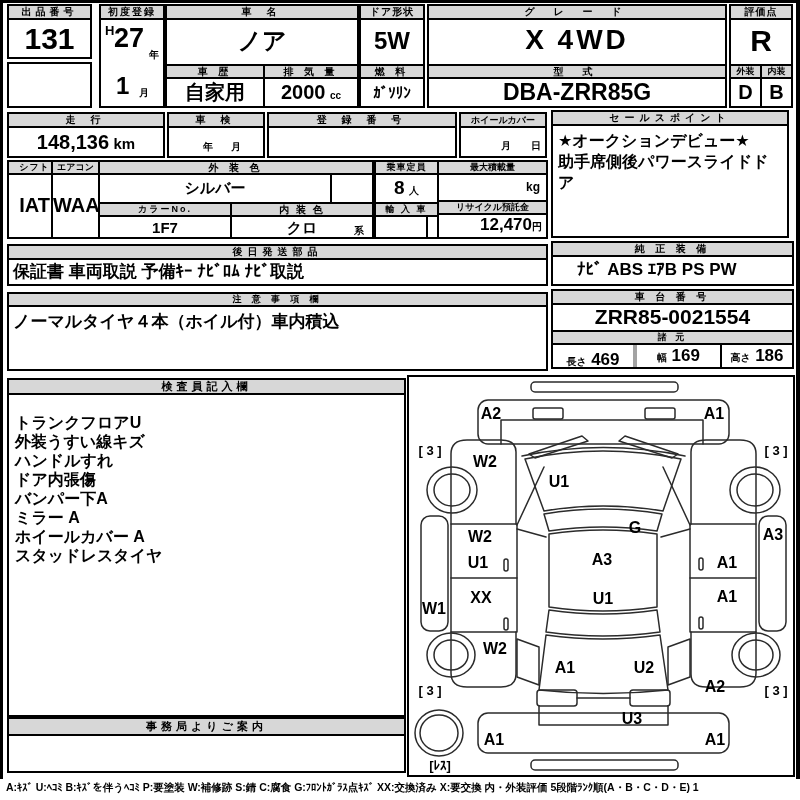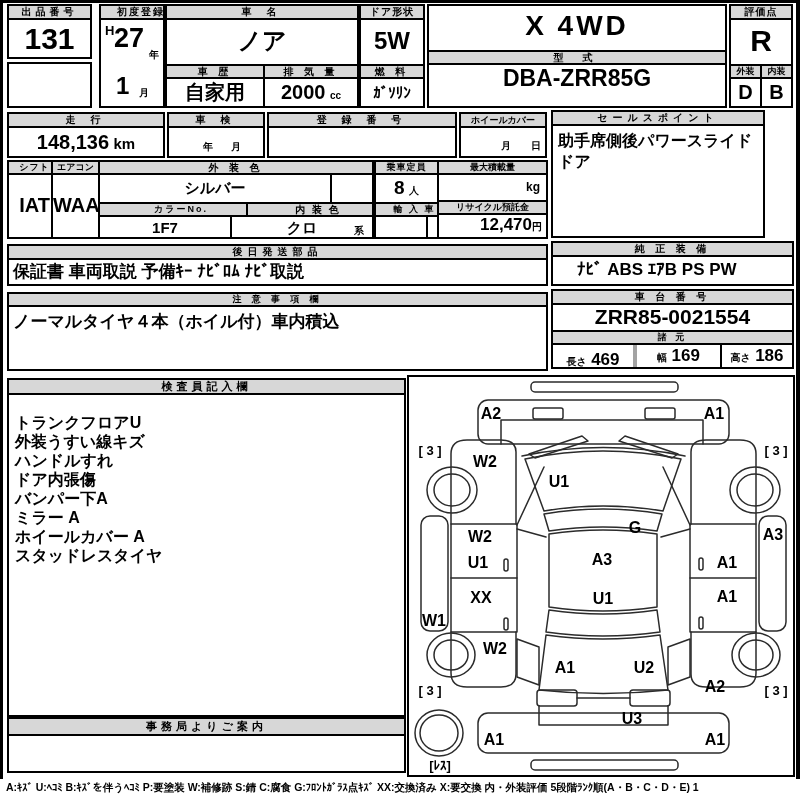--- a/index.html
+++ b/index.html
@@ -1,21 +1,21 @@
 <!DOCTYPE html>
 <html><head>
 <meta charset="utf-8">
 <style>
   html,body{margin:0;padding:0;background:#fff;}
   body{width:800px;height:800px;position:relative;font-family:"Liberation Sans","DejaVu Sans",sans-serif;font-weight:bold;color:#000;-webkit-font-smoothing:none;}
   .edge{position:absolute;background:#000;}
   .bx{position:absolute;border:2px solid #000;background:#fff;box-sizing:border-box;overflow:hidden;}
   .hd{background:#d7d7d7;border-bottom:2px solid #000;text-align:center;font-size:10px;line-height:12px;white-space:nowrap;overflow:hidden;}
   .hd2{background:#d7d7d7;border-bottom:2px solid #000;text-align:center;font-size:10px;line-height:11px;white-space:nowrap;overflow:hidden;}
-  .ls0{letter-spacing:0;} .ls1{letter-spacing:1px;} .ls2{letter-spacing:2px;padding-left:16px;} .ls3{letter-spacing:3px;}
+  .ls0{letter-spacing:0;} .ls1{letter-spacing:1px;} .ls2{letter-spacing:2px;} .ls3{letter-spacing:3px;}
   .ls4{letter-spacing:4px;font-family:Liberation Serif, serif;} .ls5{letter-spacing:5px;} .ls6{letter-spacing:6px;} .ls8{letter-spacing:8px;}
   .fs9{font-size:9px;}
   .val{text-align:center;}
   .row{display:flex;}
   .abs{position:absolute;}
   .small-u{font-size:10px;font-weight:bold;}
   .mark{position:absolute;transform:translate(-50%,-50%);font-size:16px;line-height:16px;white-space:nowrap;}
   .mark.small{font-size:13px;}
   .ins-line{font-size:16px;line-height:19px;}
   .sp-line{font-size:16px;line-height:21px;}
@@ -60,20 +60,21 @@
 </div>
 
 <div class="bx" style="left:359px;top:4px;width:66px;height:104px">
   <div class="hd ls1">ドア形状</div>
   <div class="val" style="font-size:24px;line-height:42px;height:44px;border-bottom:2px solid #000">5W</div>
   <div class="hd2 ls4">燃 料</div>
   <div class="val" style="font-size:15px;line-height:27px">ｶﾞｿﾘﾝ</div>
 </div>
 
 <div class="bx" style="left:427px;top:4px;width:300px;height:104px">
+  <div class="hd ls8">グ レ ー ド</div>
   <div class="val" style="font-size:28px;line-height:40px;height:44px;border-bottom:2px solid #000;letter-spacing:3px">X 4WD</div>
   <div class="hd2 ls8">型 式</div>
   <div class="val" style="font-size:23px;line-height:27px">DBA-ZRR85G</div>
 </div>
 
 <div class="bx" style="left:729px;top:4px;width:64px;height:104px">
   <div class="hd ls1">評価点</div>
   <div class="val" style="font-size:30px;line-height:41px;height:44px;border-bottom:2px solid #000">R</div>
   <div class="row" style="height:42px">
     <div style="width:29px;border-right:2px solid #000">
@@ -101,23 +102,24 @@
 <div class="bx" style="left:267px;top:112px;width:190px;height:46px">
   <div class="hd ls6">登 録 番 号</div>
 </div>
 
 <div class="bx" style="left:459px;top:112px;width:88px;height:46px">
   <div class="hd ls0 fs9">ホイールカバー</div>
   <span class="abs small-u" style="left:40px;top:25px">月</span>
   <span class="abs small-u" style="left:70px;top:25px">日</span>
 </div>
 
-<div class="bx" style="left:551px;top:110px;width:214px;height:128px">
+<div class="bx" style="left:551px;top:110px;width:238px;height:128px">
   <div class="hd ls5">セールスポイント</div>
   <div id="sales-points" style="padding:4px 5px">
+      <div class="sp-line">★オークションデビュー★</div>
       <div class="sp-line">助手席側後パワースライドドア</div>
     </div>
 </div>
 
 <div class="bx" style="left:7px;top:160px;width:55px;height:79px">
   <div class="hd2 ls1 fs9">シフト</div>
   <div class="val" style="font-size:20px;line-height:60px">IAT</div>
 </div>
 <div class="bx" style="left:51px;top:160px;width:49px;height:79px">
   <div class="hd2 ls0 fs9">エアコン</div>
@@ -282,21 +284,21 @@
       <span class="mark" style="left: 150px; top: 105px;">U1</span>
       <span class="mark" style="left: 226px; top: 151px;">G</span>
       <span class="mark" style="left: 71px; top: 160px;">W2</span>
       <span class="mark" style="left: 69px; top: 186px;">U1</span>
       <span class="mark" style="left: 193px; top: 183px;">A3</span>
       <span class="mark" style="left: 364px; top: 158px;">A3</span>
       <span class="mark" style="left: 318px; top: 186px;">A1</span>
       <span class="mark" style="left: 72px; top: 221px;">XX</span>
       <span class="mark" style="left: 194px; top: 222px;">U1</span>
       <span class="mark" style="left: 318px; top: 220px;">A1</span>
-      <span class="mark" style="left: 25px; top: 244px;">W1</span>
+      <span class="mark" style="left: 25px; top: 232px;">W1</span>
       <span class="mark" style="left: 86px; top: 272px;">W2</span>
       <span class="mark" style="left: 156px; top: 291px;">A1</span>
       <span class="mark" style="left: 235px; top: 291px;">U2</span>
       <span class="mark" style="left: 306px; top: 310px;">A2</span>
       <span class="mark small" style="left: 21px; top: 314px;">[ 3 ]</span>
       <span class="mark small" style="left: 367px; top: 314px;">[ 3 ]</span>
       <span class="mark" style="left: 223px; top: 342px;">U3</span>
       <span class="mark" style="left: 85px; top: 363px;">A1</span>
       <span class="mark" style="left: 306px; top: 363px;">A1</span>
       <span class="mark small" style="left: 31px; top: 389px;">[ﾚｽ]</span>

